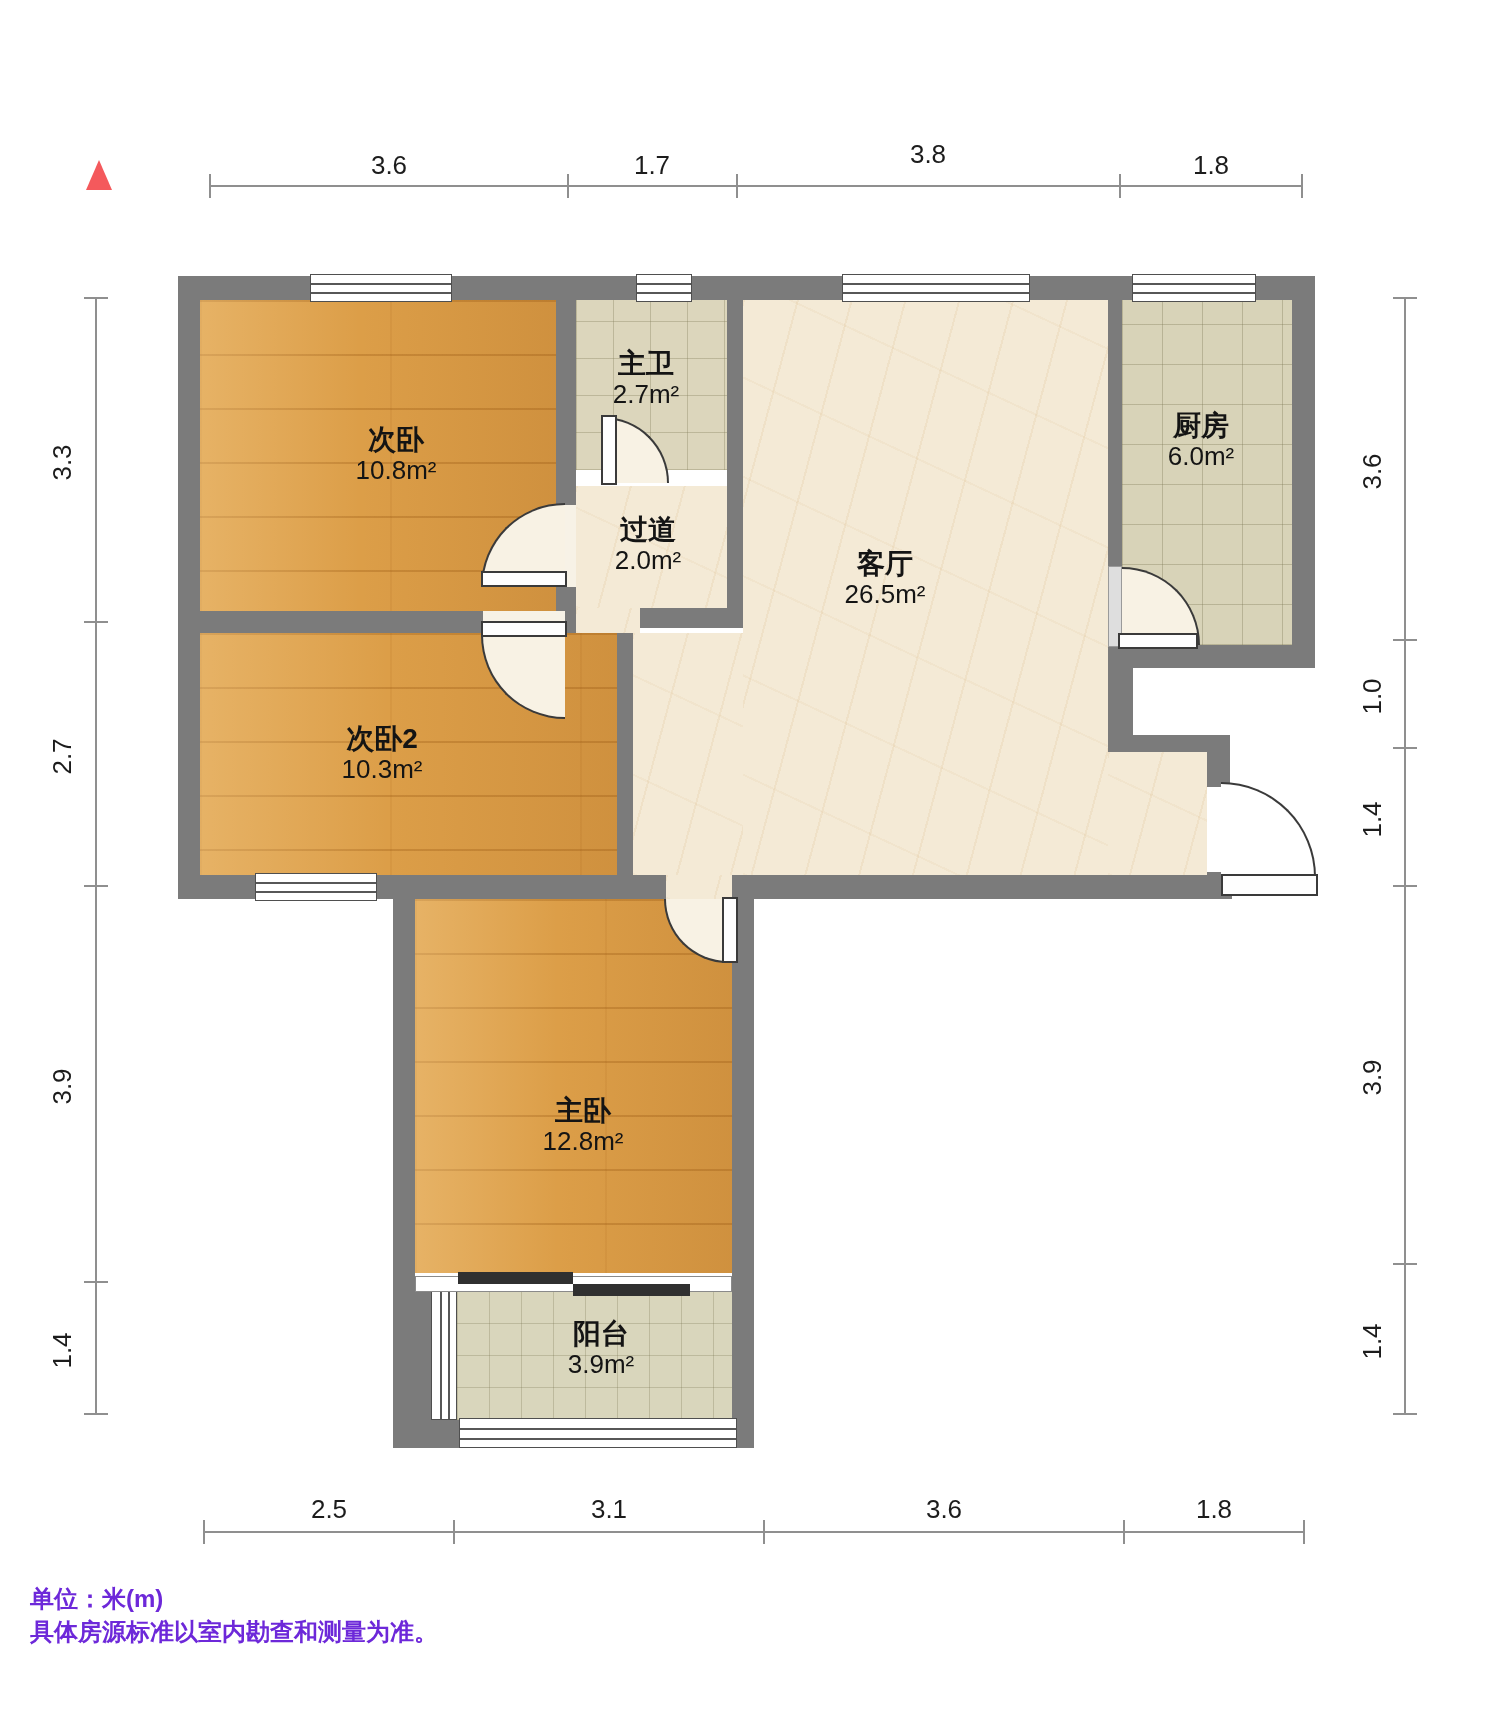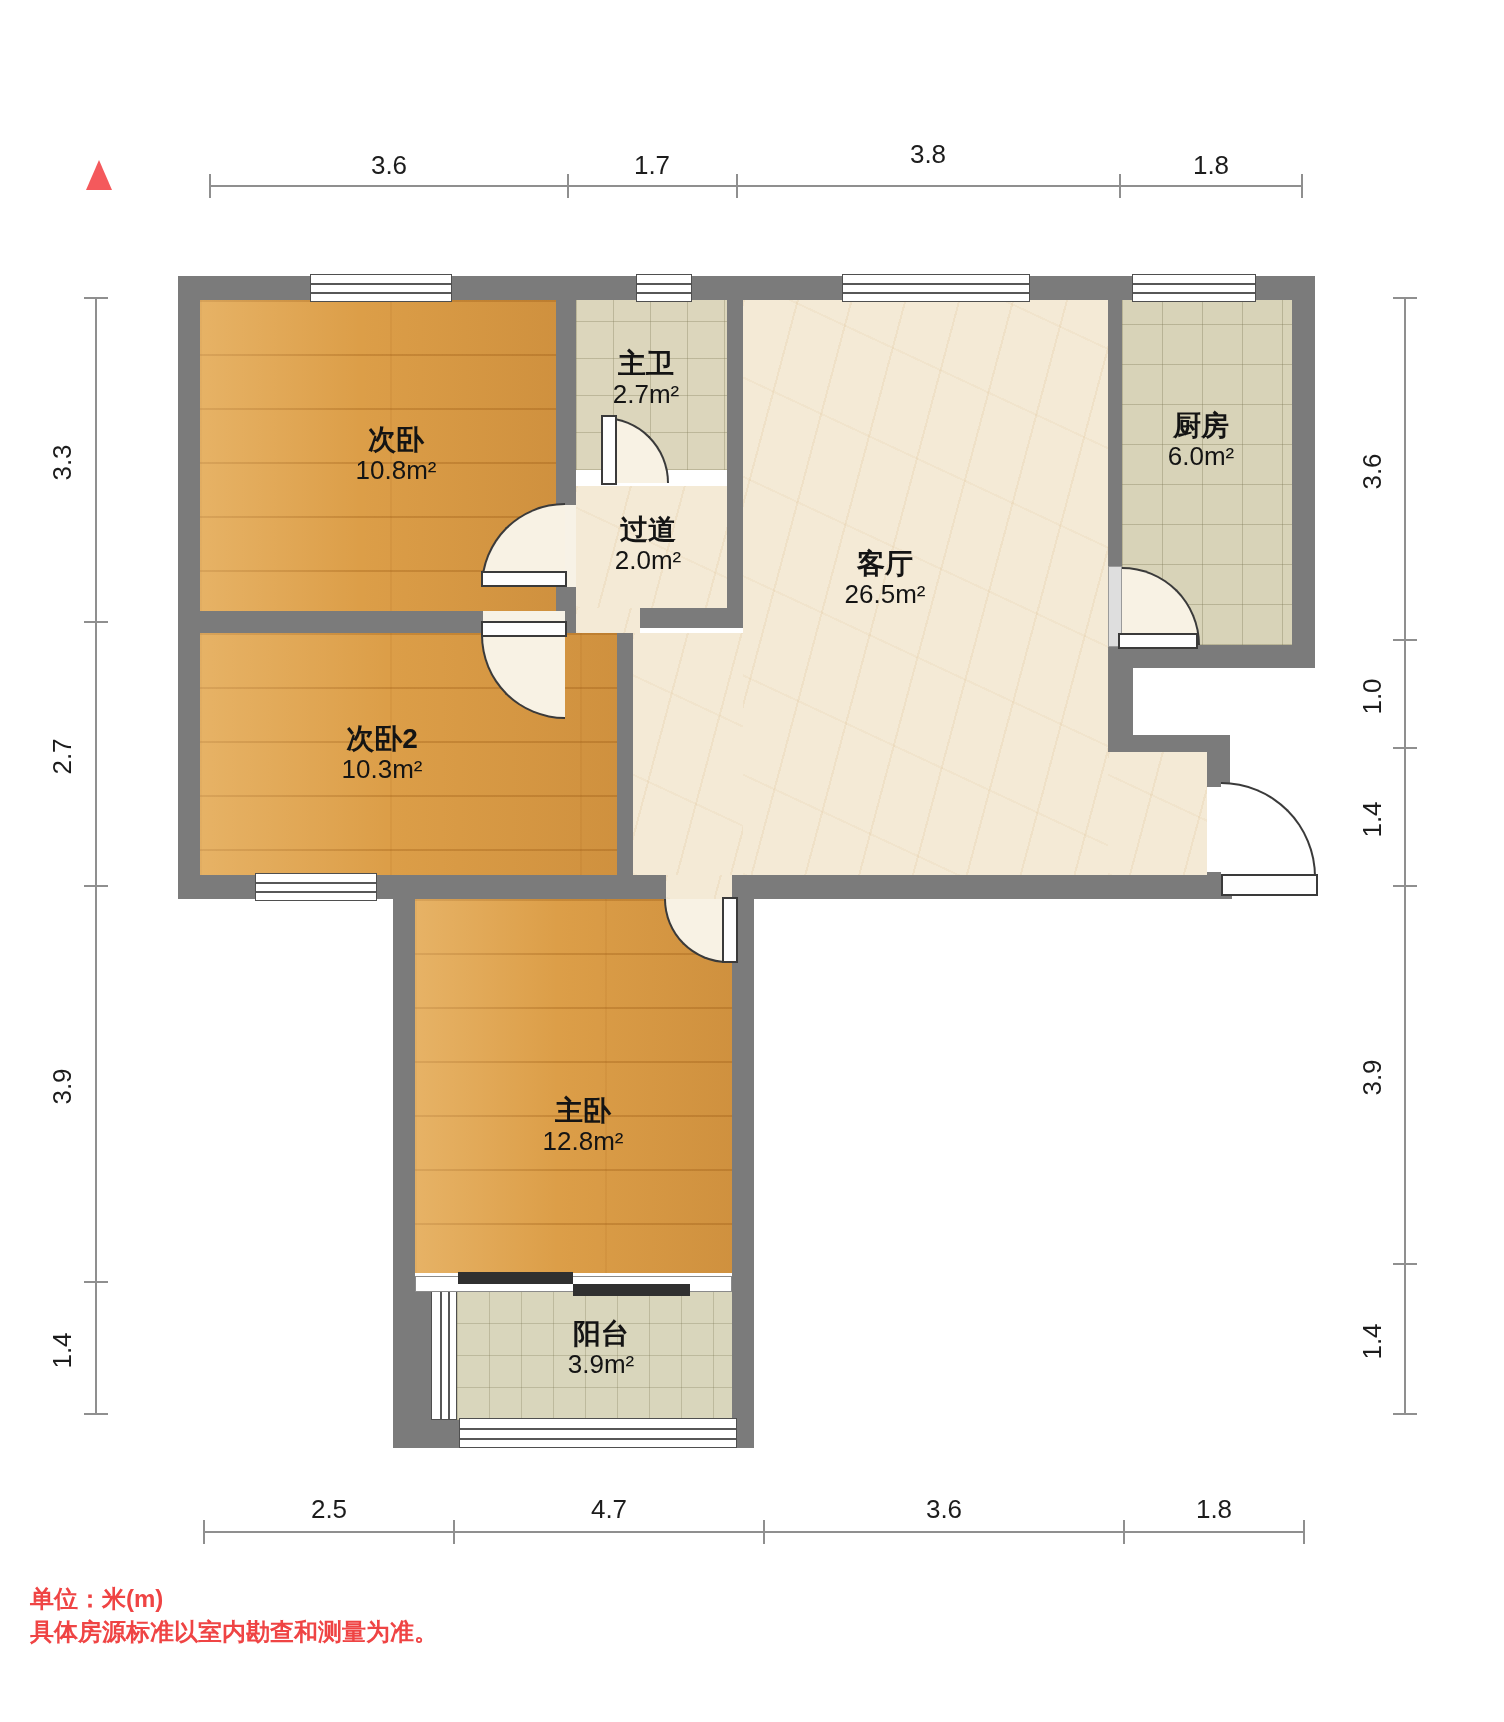--- a/index.html
+++ b/index.html
@@ -43,21 +43,21 @@
   .slide-track{position:absolute;background:#fff;border:1px solid #8a8a8a;box-sizing:border-box;}
   .slide-bar{position:absolute;background:#303030;}
   .dimline{position:absolute;background:#8f8f8f;}
   .tick{position:absolute;background:#8f8f8f;}
   .dimlabel{position:absolute;width:80px;text-align:center;font-size:26px;color:#1c1c1c;}
   .rot{transform:rotate(-90deg);}
   .room-label{position:absolute;text-align:center;transform:translateX(-50%);color:#141414;white-space:nowrap;}
   .room-name{font-size:28px;font-weight:bold;line-height:31px;}
   .room-area{font-size:26px;line-height:31px;}
   .north{position:absolute;width:0;height:0;border-left:13px solid transparent;border-right:13px solid transparent;border-bottom:30px solid #f4595c;}
-  .notes{position:absolute;left:30px;top:1582px;color:#ef4444;font-size:24px;font-weight:600;line-height:33px;}
+  .notes{position:absolute;left:30px;top:1582px;color:#6d28d9;font-size:24px;font-weight:600;line-height:33px;}
 </style>
 </head>
 <body>
 
 <div id="canvas">
 
   <div class="north" style="left:86px;top:160px;"></div>
 
   <div class="wall" style="left:178px;top:276px;width:1137px;height:24px;"></div>
   <div class="wall" style="left:178px;top:276px;width:22px;height:622px;"></div>
@@ -196,21 +196,21 @@
   <div class="dimlabel rot" style="left:1332px;top:1062px;">3.9</div>
   <div class="dimlabel rot" style="left:1332px;top:1326px;">1.4</div>
 
   <div class="dimline" style="left:204px;top:1531px;width:1100px;height:2px;"></div>
   <div class="tick" style="left:203px;top:1520px;width:2px;height:24px;"></div>
   <div class="tick" style="left:453px;top:1520px;width:2px;height:24px;"></div>
   <div class="tick" style="left:763px;top:1520px;width:2px;height:24px;"></div>
   <div class="tick" style="left:1123px;top:1520px;width:2px;height:24px;"></div>
   <div class="tick" style="left:1303px;top:1520px;width:2px;height:24px;"></div>
   <div class="dimlabel" style="left:289px;top:1494px;">2.5</div>
-  <div class="dimlabel" style="left:569px;top:1494px;">4.7</div>
+  <div class="dimlabel" style="left:569px;top:1494px;">3.1</div>
   <div class="dimlabel" style="left:904px;top:1494px;">3.6</div>
   <div class="dimlabel" style="left:1174px;top:1494px;">1.8</div>
 
   <div class="notes">
     <div>单位：米(m)</div>
     <div>具体房源标准以室内勘查和测量为准。</div>
   </div>
 
 </div>
 

